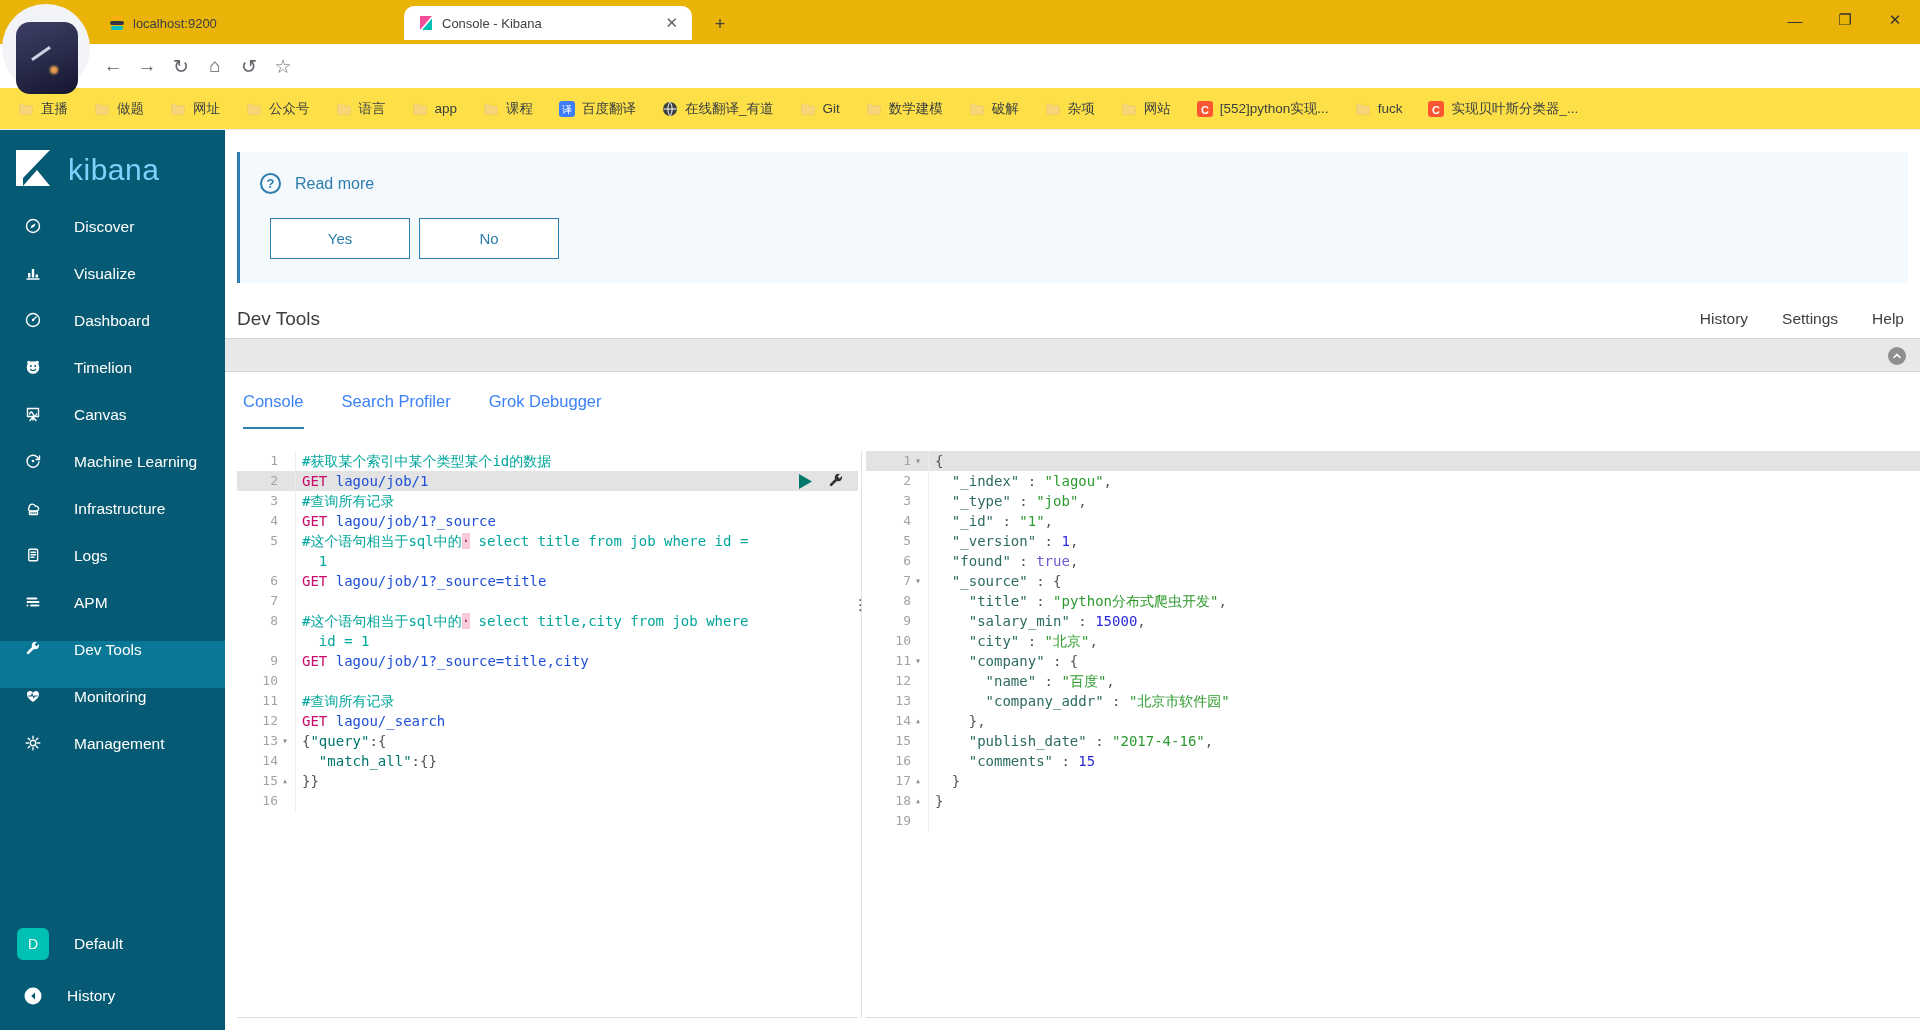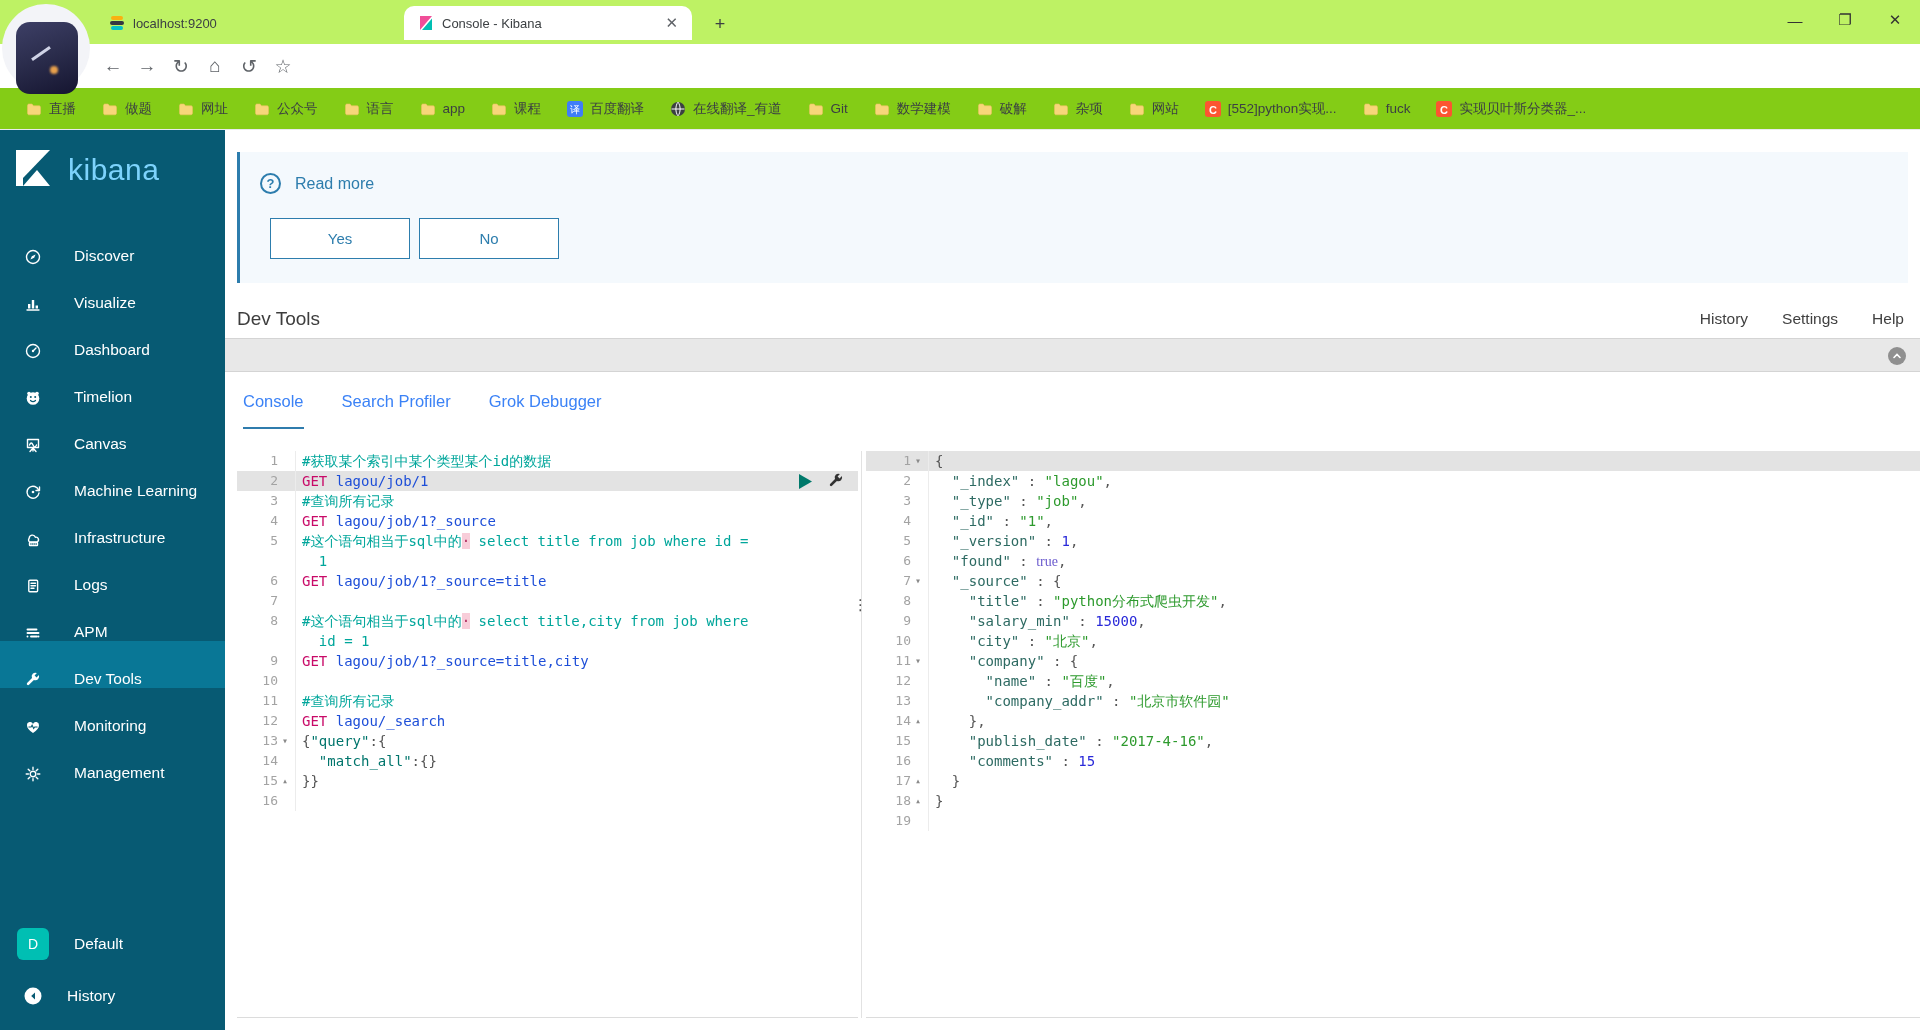--- a/index.html
+++ b/index.html
@@ -1,20 +1,20 @@
 <!DOCTYPE html>
 <html><head>
 <meta charset="utf-8">
 <style>
   * { margin:0; padding:0; box-sizing:border-box; }
   html,body { width:1920px; height:1030px; overflow:hidden; background:#fff;
     font-family:"Liberation Sans","DejaVu Sans",sans-serif; }
 
   
-  .titlebar { position:absolute; left:0; top:0; width:1920px; height:44px; background:#bef264; }
+  .titlebar { position:absolute; left:0; top:0; width:1920px; height:44px; background:#eab308; }
   .win-btns { position:absolute; right:0; top:0; height:40px; display:flex; }
   .win-btn { width:50px; height:40px; display:flex; align-items:center; justify-content:center;
     color:#333; font-size:15px; cursor:default; }
   .tab { position:absolute; top:6px; height:34px; display:flex; align-items:center; gap:8px;
     padding:0 14px; font-size:13px; color:#3c4043; }
   .tab.inactive { left:95px; width:300px; }
   .tab.active { left:404px; width:288px; background:#fff; border-radius:10px 10px 0 0; }
   .tab .favicon { width:16px; height:16px; flex:0 0 16px; }
   .tab .title { white-space:nowrap; overflow:hidden; flex:1; }
   .tab .close { color:#5f6368; font-size:15px; }
@@ -40,31 +40,31 @@
     font-style:italic; font-family:"Liberation Serif",serif; margin:0 8px 0 4px; }
   .addr .url { font-size:14.5px; color:#5f6368; white-space:nowrap; flex:1; }
   .addr .url .host { color:#202124; }
   .addr-icons { display:flex; align-items:center; gap:14px; margin-left:auto; padding-right:6px; }
   .searchbox { position:absolute; left:1406px; top:50px; width:348px; height:32px; background:#f1f3f4;
     border-radius:16px; display:flex; align-items:center; padding:0 10px; }
   .searchbox .engine { font-size:14.5px; color:#5f6368; margin-left:8px; flex:1; }
   .trail { position:absolute; right:8px; top:50px; height:32px; display:flex; align-items:center; gap:13px; }
   .vdiv { width:1px; height:20px; background:#dadce0; }
 
-  .bookmarks { position:absolute; left:0; top:88px; width:1920px; height:42px; background:#84cc16;
-    border-bottom:1px solid #e8eaed; display:flex; align-items:center; padding-left:26px; gap:26px; }
+  .bookmarks { position:absolute; left:0; top:88px; width:1920px; height:42px; background:#fde047;
+    border-bottom:1px solid #e8eaed; display:flex; align-items:center; padding-left:18px; gap:26px; }
   .bm { display:flex; align-items:center; gap:7px; font-size:13.5px; color:#3c4043; white-space:nowrap; }
   .bm svg, .bm .bico { width:16px; height:16px; flex:0 0 16px; }
 
   
   .sidebar { position:absolute; left:0; top:130px; width:225px; height:900px; background:#075a73; }
   .kb-logo { position:absolute; left:14px; top:18px; display:flex; align-items:center; gap:16px; }
   .kb-logo .word { color:#7dd3fc; font-size:30px; font-weight:500; letter-spacing:.5px; }
   .nav-list { position:absolute; left:0; top:88px; width:225px; }
-  .nav-item { height:47px; display:flex; align-items:flex-end; color:#fff; font-size:15.5px; }
+  .nav-item { height:47px; display:flex; align-items:flex-start; color:#fff; font-size:15.5px; }
   .nav-item .ic { width:16px; height:16px; margin:0 0 0 25px; flex:0 0 16px; }
   .nav-item .lbl { margin-left:33px; }
   .nav-item.active { background:#097796; }
   .side-foot { position:absolute; left:0; bottom:8px; width:225px; }
   .foot-item { height:52px; display:flex; align-items:center; color:#fff; font-size:15.5px; }
   .foot-item .badge { width:32px; height:32px; border-radius:6px; background:#00bfb3; color:#fff;
     display:flex; align-items:center; justify-content:center; font-size:14px; margin-left:17px; flex:0 0 32px; }
   .foot-item .cic { width:18px; height:18px; margin-left:24px; flex:0 0 18px; }
   .foot-item .lbl { margin-left:25px; }
 
@@ -112,21 +112,21 @@
   .panel.right .gutter { flex:0 0 62px; }
   .t-comment { color:#00a69b; }
   .t-method { color:#c80a68; }
   .t-url { color:#1d4ed8; }
   .t-dot { color:#b03060; background:#f8cdd9; }
   .t-str { color:#00756c; }
   .t-punct { color:#555; }
   .t-key { color:#2d6a62; }
   .t-val { color:#2d9a2d; }
   .t-num { color:#2929d9; }
-  .t-bool { color:#6a5acd;font-family:Liberation Serif, serif; }
+  .t-bool { color:#6a5acd; }
   .rowtools { position:absolute; right:14px; top:2px; display:flex; gap:16px; align-items:center; }
 </style>
 </head>
 <body>
 
 <div class="titlebar">
   <div class="avatar-glow"></div>
   <div class="avatar"></div>
 
   <div class="tab inactive">

